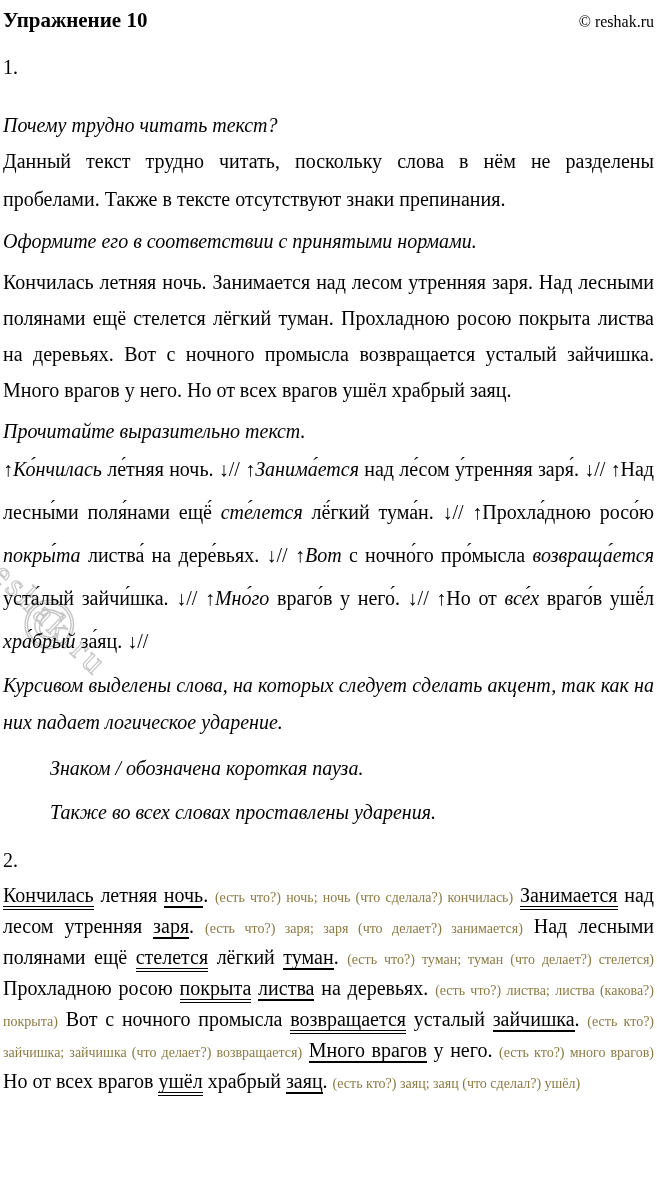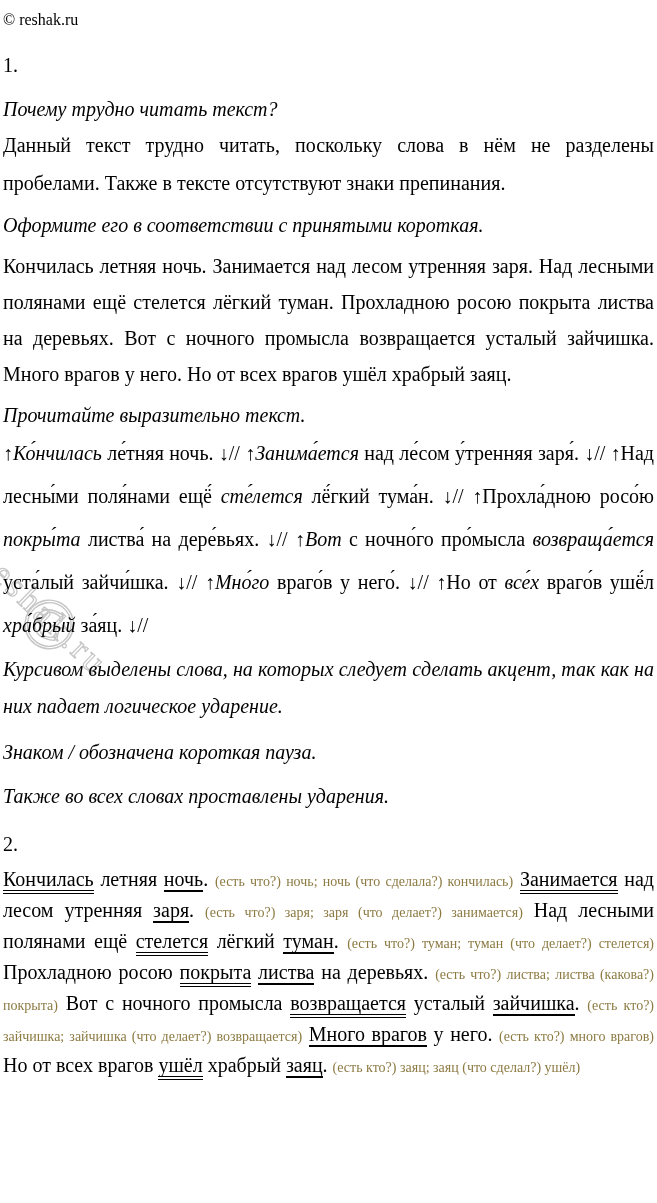--- a/index.html
+++ b/index.html
@@ -20,35 +20,35 @@
     font-size:20px;
   }
   .content{position:relative;z-index:1;}
   .doc-header{
     display:flex;justify-content:space-between;align-items:baseline;
     line-height:28px;
   }
   .doc-title{font-weight:bold;font-size:21px;}
   .doc-copyright{font-size:16px;}
   .sec-num{margin-top:16px;line-height:30px;}
-  .para-italic{font-style:italic;line-height:34px;margin-top:12px;}
+  .para-italic{font-style:italic;line-height:34px;margin-top:26px;}
   .para-italic.tight{margin-top:6px;}
   .para-just{
     text-align:justify;text-justify:inter-word;
     line-height:38px;
   }
   .para-formatted{
     text-align:justify;text-justify:inter-word;
     line-height:36px;margin-top:6px;
   }
   .para-intonation{
     text-align:justify;text-justify:inter-word;
     line-height:43px;margin-top:0;
   }
-  .note{font-style:italic;line-height:34px;margin-top:10px;}
+  .note{font-style:italic;line-height:34px;margin-top:10px;margin-left:47px;}
   .note-wrap{font-style:italic;text-align:justify;text-justify:inter-word;
     line-height:37px;margin-top:4px;}
   .para-analysis{
     text-align:justify;text-justify:inter-word;
     line-height:29px;margin-top:6px;
   }
   .seg-plain{font-style:normal;}
   .seg-italic{font-style:italic;}
   .seg-subject{border-bottom:2px solid var(--text-color);}
   .seg-predicate{border-bottom:4px double var(--text-color);}
@@ -79,30 +79,31 @@
 <body>
 
 <div class="page">
 
   <div class="watermark-text">reshak.ru</div>
   <div class="watermark-copy">©</div>
 
   <div class="content">
 
     <div class="doc-header">
+      <span class="doc-title">Упражнение 10</span>
       <span class="doc-copyright">© reshak.ru</span>
     </div>
 
     <div class="sec-num">1.</div>
 
     <div class="para-italic">Почему трудно читать текст?</div>
 
     <div class="para-just">Данный текст трудно читать, поскольку слова в нём не разделены пробелами. Также в тексте отсутствуют знаки препинания.</div>
 
-    <div class="para-italic tight">Оформите его в соответствии с принятыми короткая.</div>
+    <div class="para-italic tight">Оформите его в соответствии с принятыми нормами.</div>
 
     <div class="para-formatted">Кончилась летняя ночь. Занимается над лесом утренняя заря. Над лесными полянами ещё стелется лёгкий туман. Прохладною росою покрыта листва на деревьях. Вот с ночного промысла возвращается усталый зайчишка. Много врагов у него. Но от всех врагов ушёл храбрый заяц.</div>
 
     <div class="para-italic tight">Прочитайте выразительно текст.</div>
 
     <div class="para-intonation"><span class="seg-plain">↑</span><span class="seg-italic">Ко́нчилась</span><span class="seg-plain"> ле́тняя ночь. ↓// ↑</span><span class="seg-italic">Занима́ется</span><span class="seg-plain"> над ле́сом у́тренняя заря́. ↓// ↑Над лесны́ми поля́нами ещё́ </span><span class="seg-italic">сте́лется</span><span class="seg-plain"> лё́гкий тума́н. ↓// ↑Прохла́дною росо́ю </span><span class="seg-italic">покры́та</span><span class="seg-plain"> листва́ на дере́вьях. ↓// ↑</span><span class="seg-italic">Вот</span><span class="seg-plain"> с ночно́го про́мысла </span><span class="seg-italic">возвраща́ется</span><span class="seg-plain"> уста́лый зайчи́шка. ↓// ↑</span><span class="seg-italic">Мно́го</span><span class="seg-plain"> враго́в у него́. ↓// ↑Но от </span><span class="seg-italic">все́х</span><span class="seg-plain"> враго́в ушё́л </span><span class="seg-italic">хра́брый</span><span class="seg-plain"> за́яц. ↓//</span></div>
 
     <div class="note-wrap">Курсивом выделены слова, на которых следует сделать акцент, так как на них падает логическое ударение.</div>
 
     <div class="note">Знаком / обозначена короткая пауза.</div>

